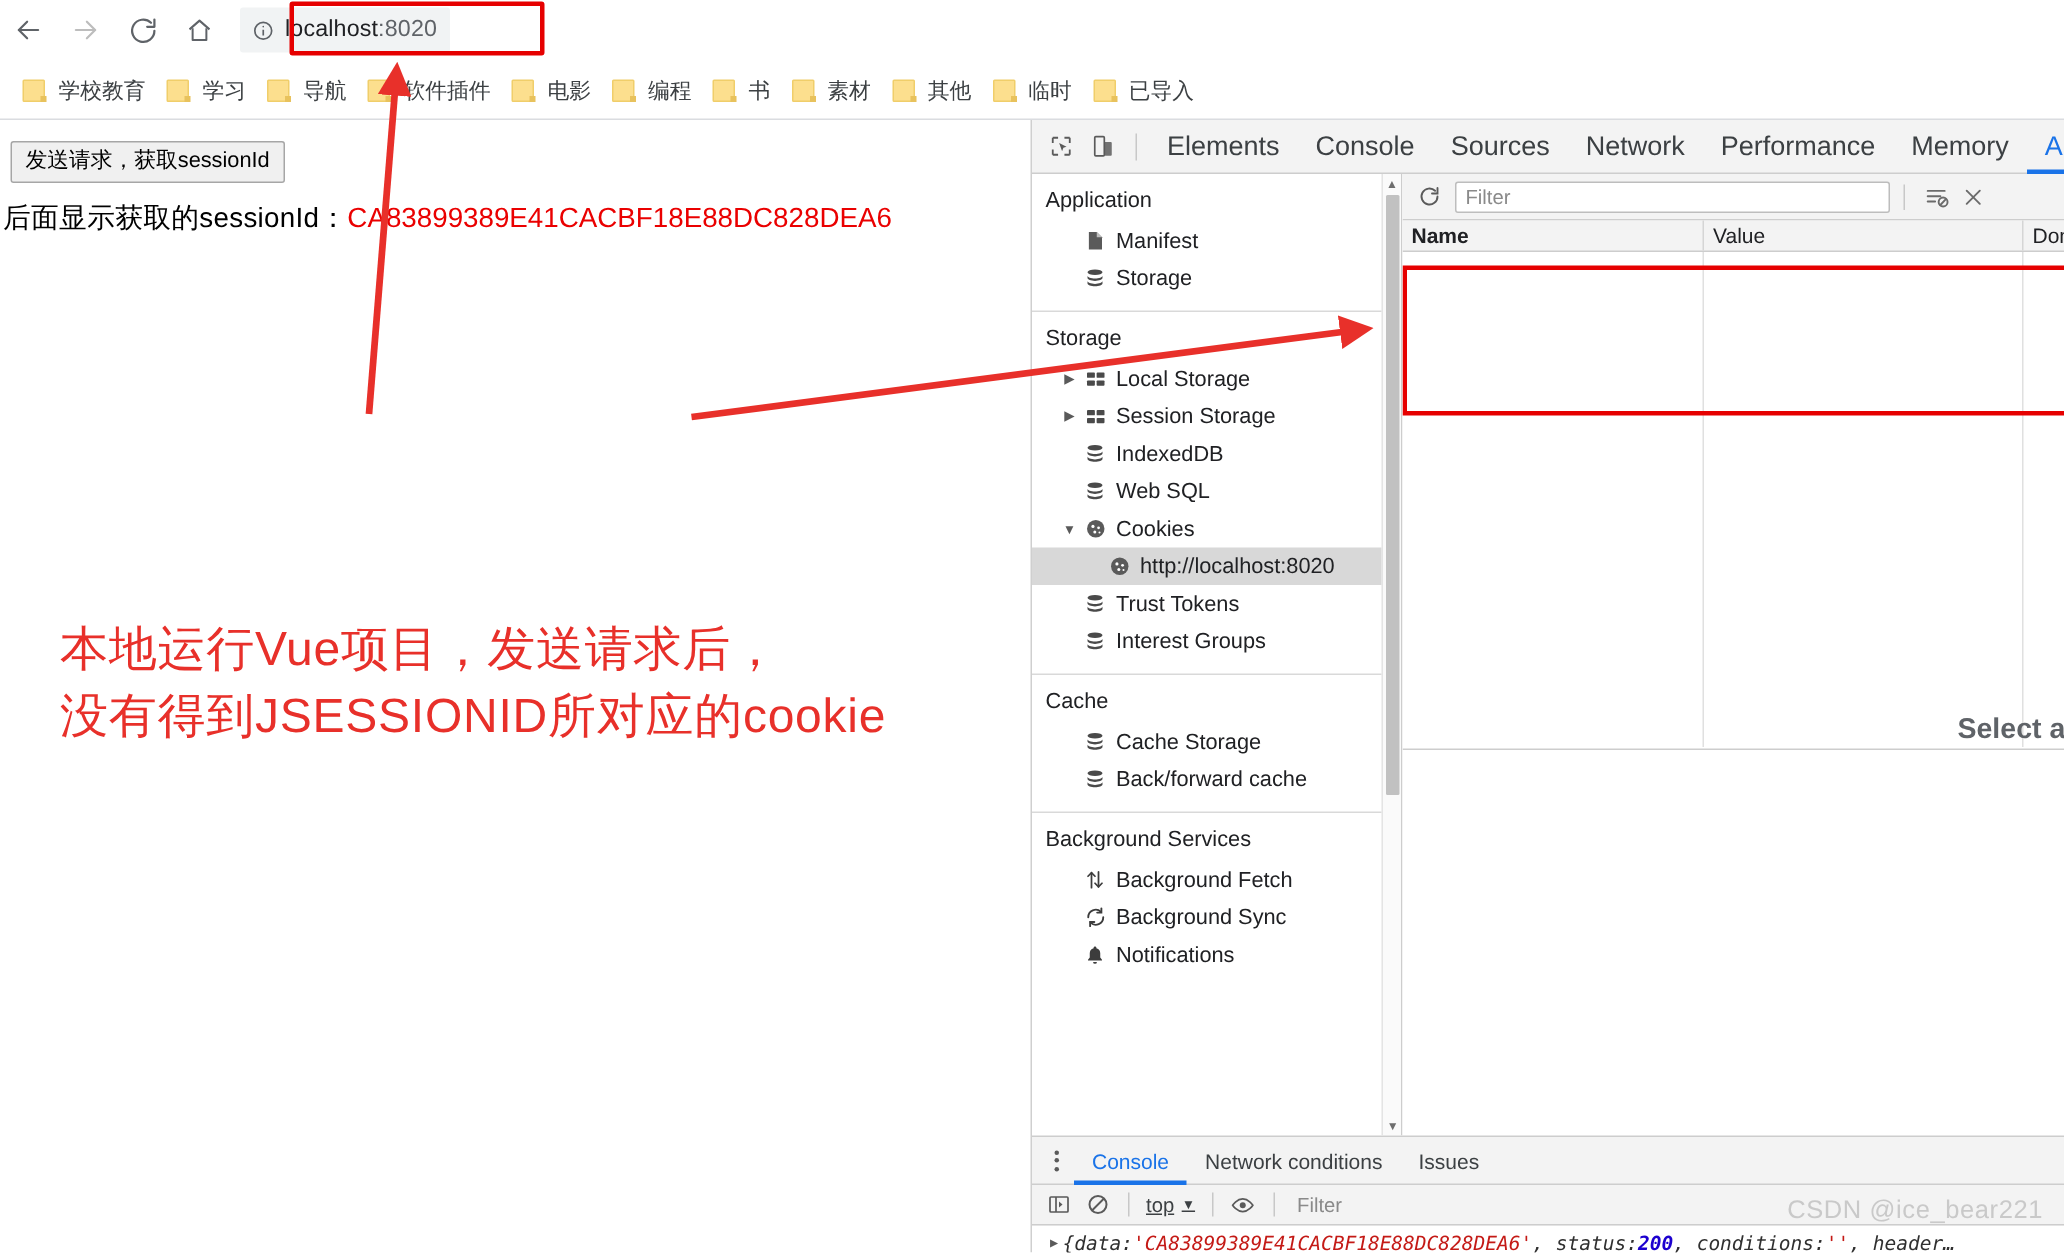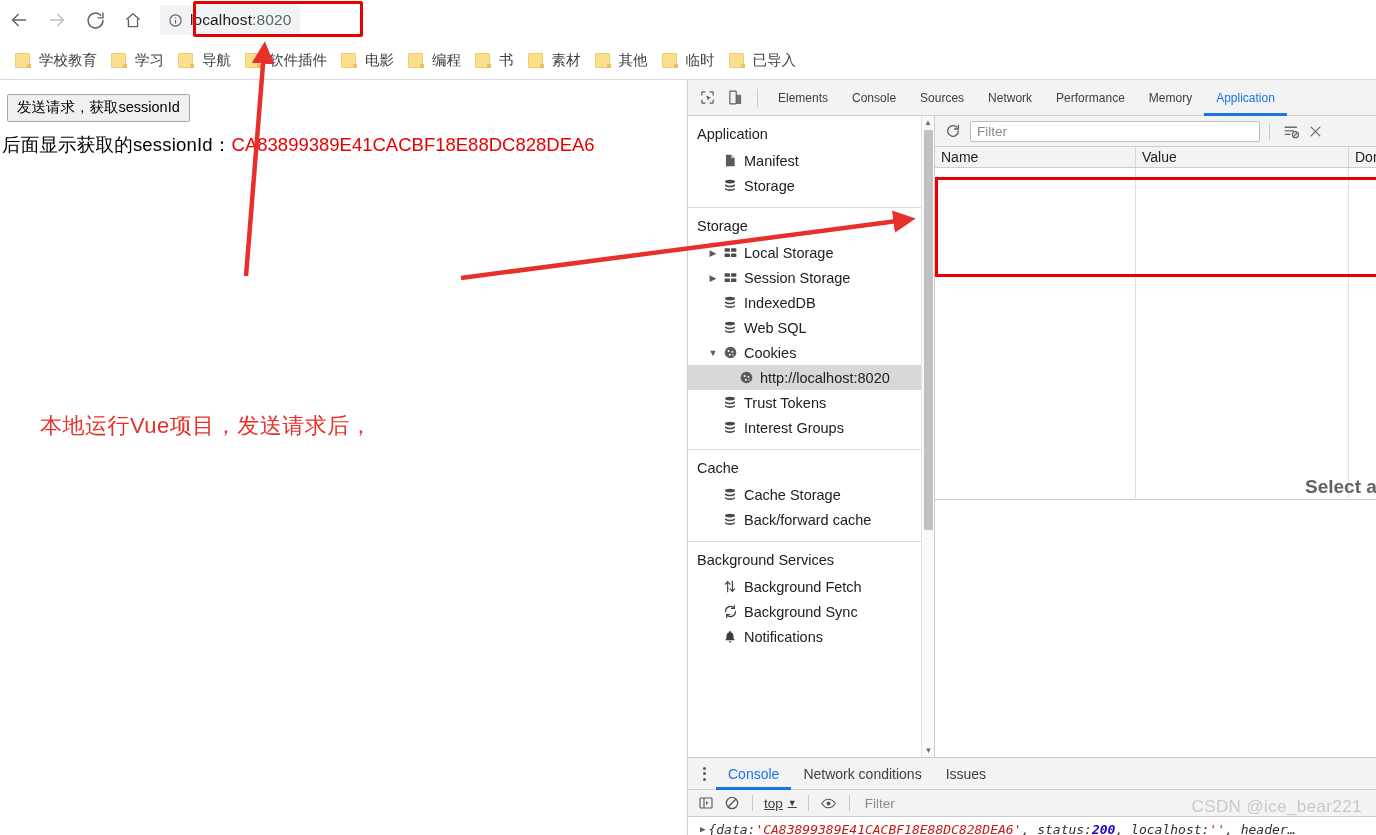--- a/index.html
+++ b/index.html
@@ -81,21 +81,21 @@
     padding: 4px 9px 5px 9px; line-height: 1.2;
   }
   .sid-line {
     position: absolute; left: 2px; top: 52px;
     font-size: 18.5px; color: #000; white-space: nowrap; letter-spacing: .2px;
   }
   .sid-line .sid-val { color: #ea0000; letter-spacing: 0px; }
 
   .note {
     position: absolute; left: 40px; top: 330px;
-    color: #e8302a; font-size: 22px; line-height: 1.42; white-space: nowrap;
+    color: #e8302a; font-size: 32px; line-height: 1.42; white-space: nowrap;
     letter-spacing: .5px;
   }
 
   
   .arrows { position: absolute; left: 0; top: 0; width: 1376px; height: 835px; pointer-events: none; }
 
   
   .devtools {
     position: absolute; left: 687px; top: 80px; width: 689px; height: 755px;
     background: #fff; border-left: 1px solid #cfcfcf;
@@ -105,21 +105,21 @@
     position: relative; height: 36px; width: 689px; background: #f3f3f3;
     border-bottom: 1px solid #cdcdcd; display: flex; align-items: center;
   }
   .dt-ic-btn {
     width: 28px; height: 28px; display: flex; align-items: center; justify-content: center;
     color: #5a5a5a; flex: none;
   }
   .dt-ic-btn:first-child { margin-left: 5px; }
   .dt-vsep { width: 1px; height: 18px; background: #c8c8c8; margin: 0 8px; flex: none; }
   .dt-tab {
-    font-size: 12px; color: #3c4043; padding: 0 12px; height: 36px;
+    font-size: 18px; color: #3c4043; padding: 0 12px; height: 36px;
     display: flex; align-items: center; white-space: nowrap; flex: none;
   }
   .dt-tab.active { color: #1a73e8; box-shadow: inset 0 -3px 0 #1a73e8; }
 
   
   .dt-body {
     position: absolute; left: 0; top: 36px; width: 689px; height: 641px; display: flex;
     background: #fff;
   }
   .dt-sidebar {
@@ -357,20 +357,21 @@
 
   <div class="page-view">
     <button class="send-btn">发送请求，获取sessionId</button>
 
     <div class="sid-line">
       <span>后面显示获取的sessionId：</span><span class="sid-val">CA83899389E41CACBF18E88DC828DEA6</span>
     </div>
 
     <div class="note">
       <div>本地运行Vue项目，发送请求后，</div>
+      <div>没有得到JSESSIONID所对应的cookie</div>
     </div>
   </div>
 
   <div class="devtools">
 
     <div class="dt-tabbar">
       <div class="dt-ic-btn">
         <svg width="17" height="17" viewBox="0 0 24 24" fill="none" stroke="#5a5a5a" stroke-width="1.7">
             <path d="M4 4h5M4 4v5M20 4h-5M20 4v5M4 20h5M4 20v-5M20 20h-5M20 20v-5"></path>
             <path d="M10 9l7 3.5-3 1-1.2 3.2z" fill="#5a5a5a" stroke="none"></path>
@@ -606,21 +607,21 @@
           <div class="ck-tb-ic">
             <svg width="15" height="15" viewBox="0 0 24 24" fill="none" stroke="#6b6b6b" stroke-width="2" stroke-linecap="round">
                 <line x1="5" y1="5" x2="19" y2="19"></line>
                 <line x1="19" y1="5" x2="5" y2="19"></line>
               </svg>
           </div>
         </div>
 
         <div class="ck-table">
           <div class="ck-head" id="ck-head">
-              <div class="ck-th" style="width: 201px;">Name</div>
+              <div class="ck-th" style="width: 201px; font-weight: bold;">Name</div>
               <div class="ck-th" style="width: 213px;">Value</div>
               <div class="ck-th" style="flex: 1 1 0%; border-right: none;">Domain</div>
             </div>
           <div class="ck-rows">
             <div class="ck-row-grid">
               <div class="ck-col" style="width:201px;"></div>
               <div class="ck-col" style="width:213px;"></div>
               <div class="ck-col" style="flex:1;border-right:none;"></div>
             </div>
           </div>
@@ -674,21 +675,21 @@
         <div class="dw-sep"></div>
         <div class="dw-filter">Filter</div>
       </div>
 
       <div class="console-line">
         <span class="tri">▶</span>
           <span>{data: </span>
           <span class="str">'CA83899389E41CACBF18E88DC828DEA6'</span>
           <span>, status: </span>
           <span class="num">200</span>
-          <span>, localhost: </span>
+          <span>, conditions: </span>
           <span class="str">''</span>
           <span>, header…</span>
       </div>
 
     </div>
   </div>
 
   <svg class="arrows">
     <defs>
       <marker id="ah" markerWidth="5" markerHeight="5" refX="2.6" refY="2.5" orient="auto">

